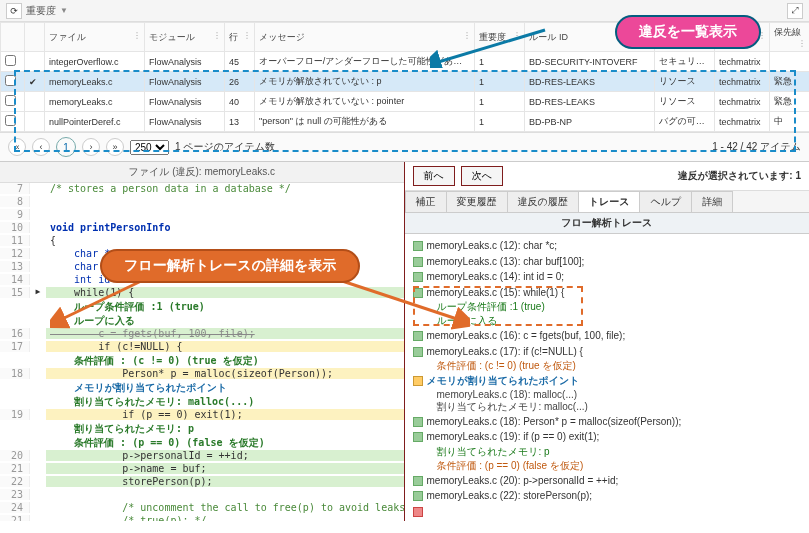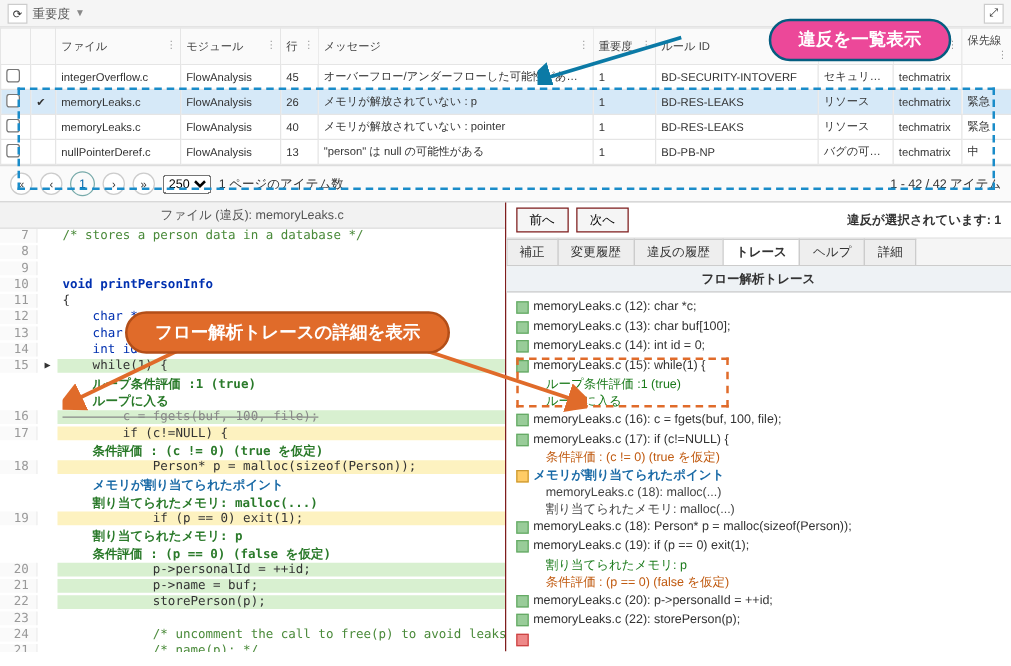--- a/index.html
+++ b/index.html
@@ -338,21 +338,21 @@
           <div class="src"></div>
         </div>
         <div class="code-line">
           <div class="gutter">24</div>
           <div class="marker"></div>
           <div class="src c-comment">            /* uncomment the call to free(p) to avoid leaks of memory allocated for struct</div>
         </div>
         <div class="code-line">
           <div class="gutter">21</div>
           <div class="marker"></div>
-          <div class="src c-comment">            /* name(p); */</div>
+          <div class="src c-comment">            /* true(p); */</div>
         </div>
       </div>
   </div>
 
   <div class="pane-right">
     <div class="nav-row">
       <button>前へ</button>
       <button>次へ</button>
       <div class="spacer"></div>
       <span style="font-weight:bold;">違反が選択されています: 1</span>

